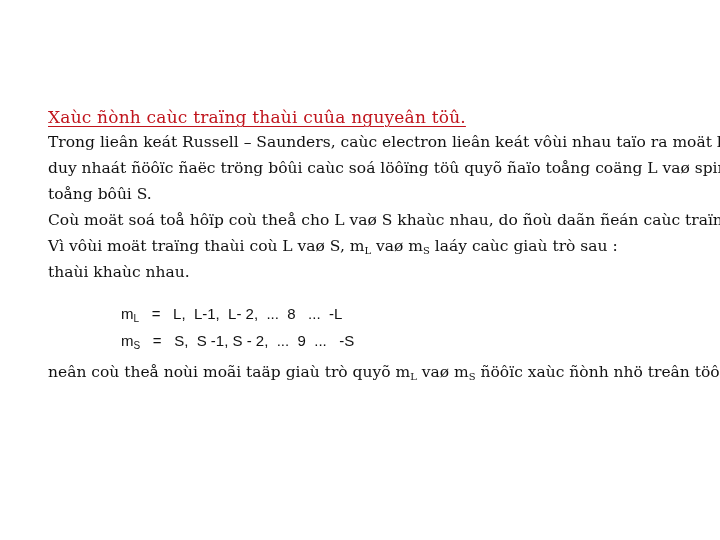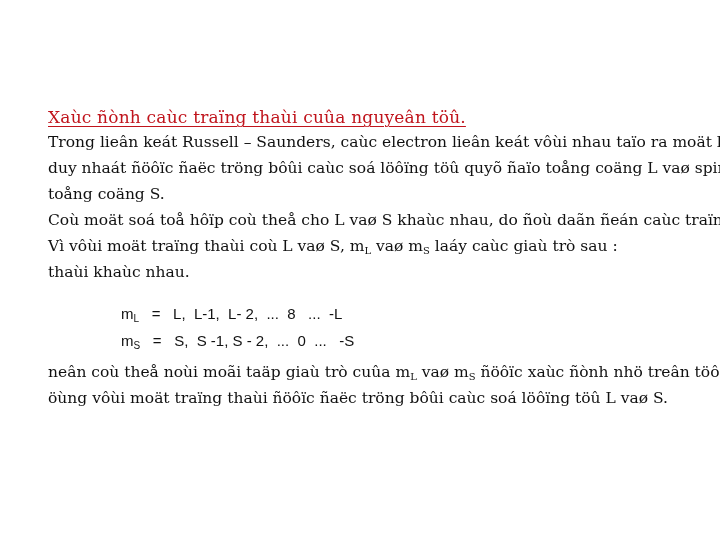--- a/index.html
+++ b/index.html
@@ -61,26 +61,25 @@
   .formula .eq { display: inline-block; width: 34px; text-align: center; }
 </style>
 </head>
 <body>
 
 <div class="title">Xaùc ñònh caùc traïng thaùi cuûa nguyeân töû.</div>
 
 <div class="body-text" style="top:129px;">
   <span class="line">Trong lieân keát Russell – Saunders, caùc electron lieân keát vôùi nhau taïo ra moät heä</span>
   <span class="line">duy nhaát ñöôïc ñaëc tröng bôûi caùc soá löôïng töû quyõ ñaïo toång coäng L vaø spin</span>
-  <span class="line nojust">toång coäng S.</span>
+  <span class="line nojust">toång bôûi S.</span>
   <span class="line">Coù moät soá toå hôïp coù theå cho L vaø S khaùc nhau, do ñoù daãn ñeán caùc traïng</span>
   <span class="line nojust"><span>Vì  vôùi moät traïng thaùi coù L vaø S, m</span><sub>L</sub><span> vaø m</span><sub>S</sub><span> laáy caùc giaù trò sau :</span></span>
   <span class="line nojust">thaùi khaùc nhau.</span>
 </div>
 
 <div class="formula" style="top:305px;"><span>m</span><sub>L</sub><span class="eq">=</span><span>L,  L-1,  L- 2,  ...  8   ...  -L</span></div>
 
-<div class="formula" style="top:332px;"><span>m</span><sub>S</sub><span class="eq">=</span><span>S,  S -1, S - 2,  ...  0  ...   -S</span></div>
+<div class="formula" style="top:332px;"><span>m</span><sub>S</sub><span class="eq">=</span><span>S,  S -1, S - 2,  ...  9  ...   -S</span></div>
 
 <div class="body-text" style="top:359px;">
-  <span class="line"><span>neân coù theå noùi moãi taäp giaù trò cuûa m</span><sub>L</sub><span> vaø m</span><sub>S</sub><span> ñöôïc xaùc ñònh nhö treân töông</span></span>
-  <span class="line nojust">öùng vôùi moät traïng thaùi ñöôïc ñaëc tröng bôûi caùc soá löôïng töû L vaø S.</span>
+  <span class="line"><span>neân coù theå noùi moãi taäp giaù trò quyõ m</span><sub>L</sub><span> vaø m</span><sub>S</sub><span> ñöôïc xaùc ñònh nhö treân töông</span></span>
 </div>
 
 </body></html>

